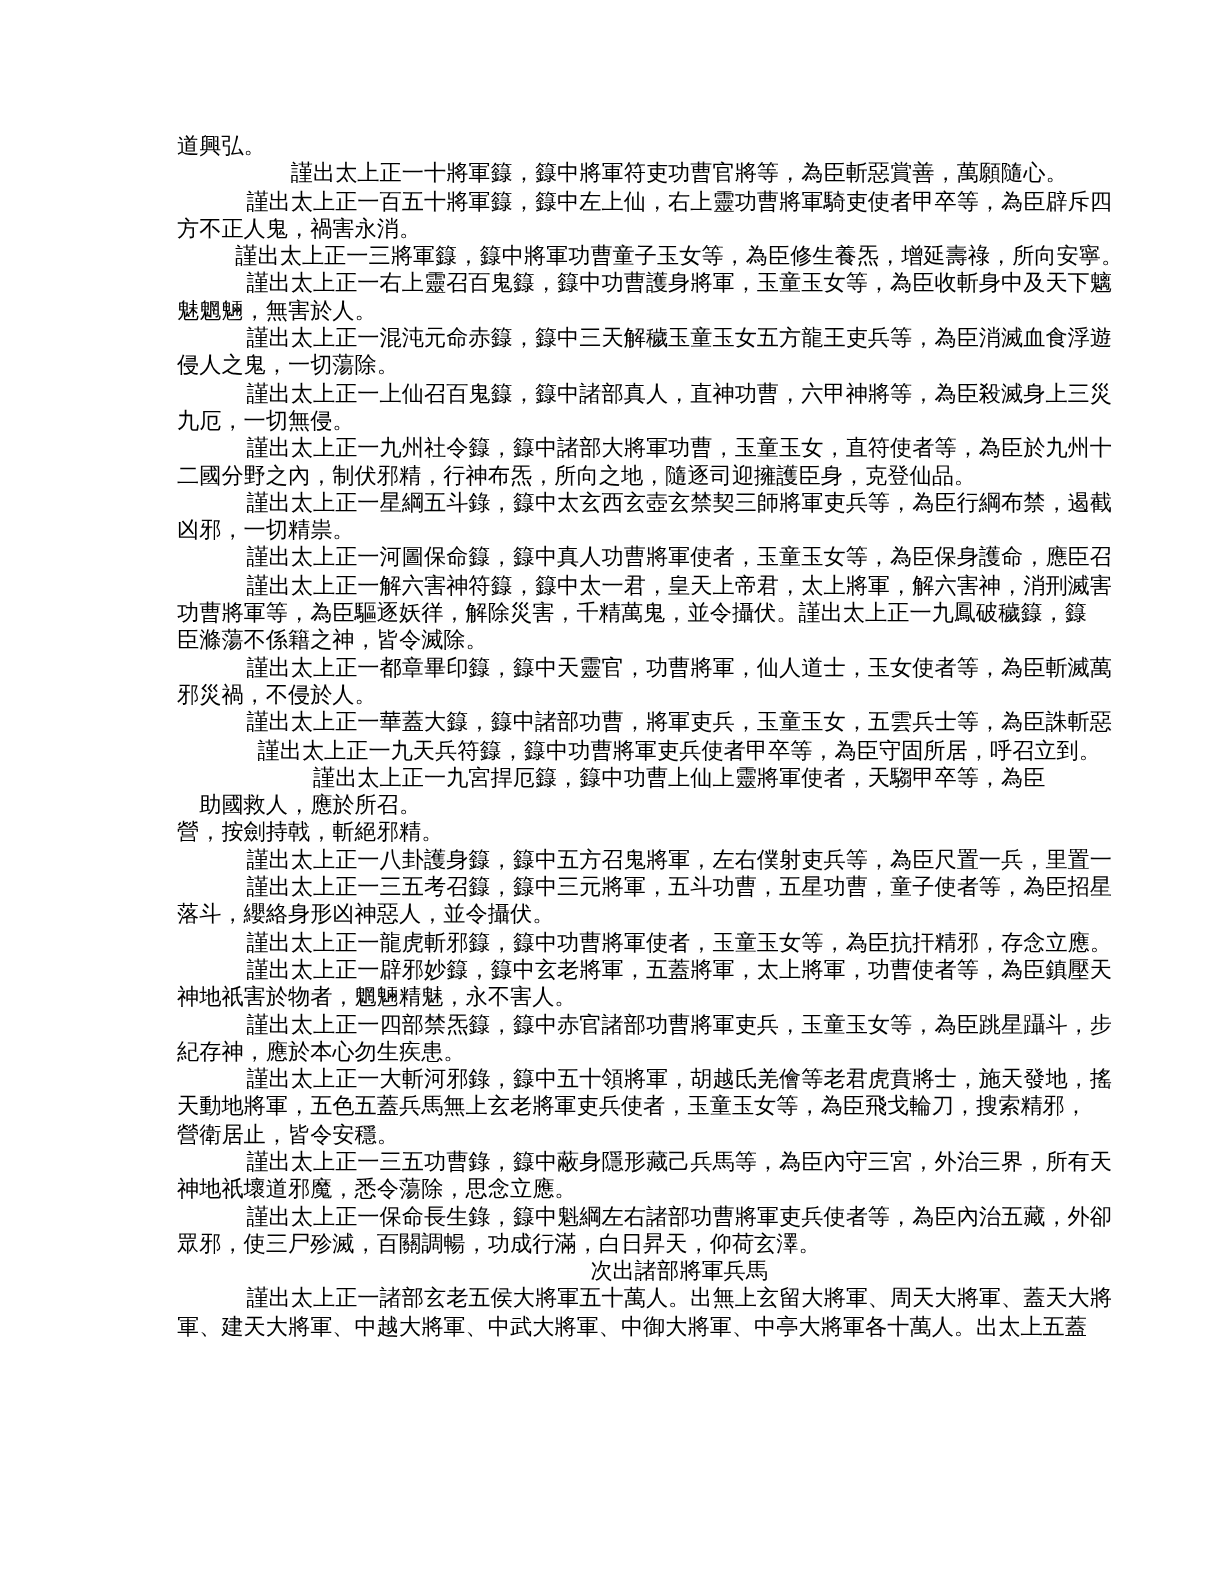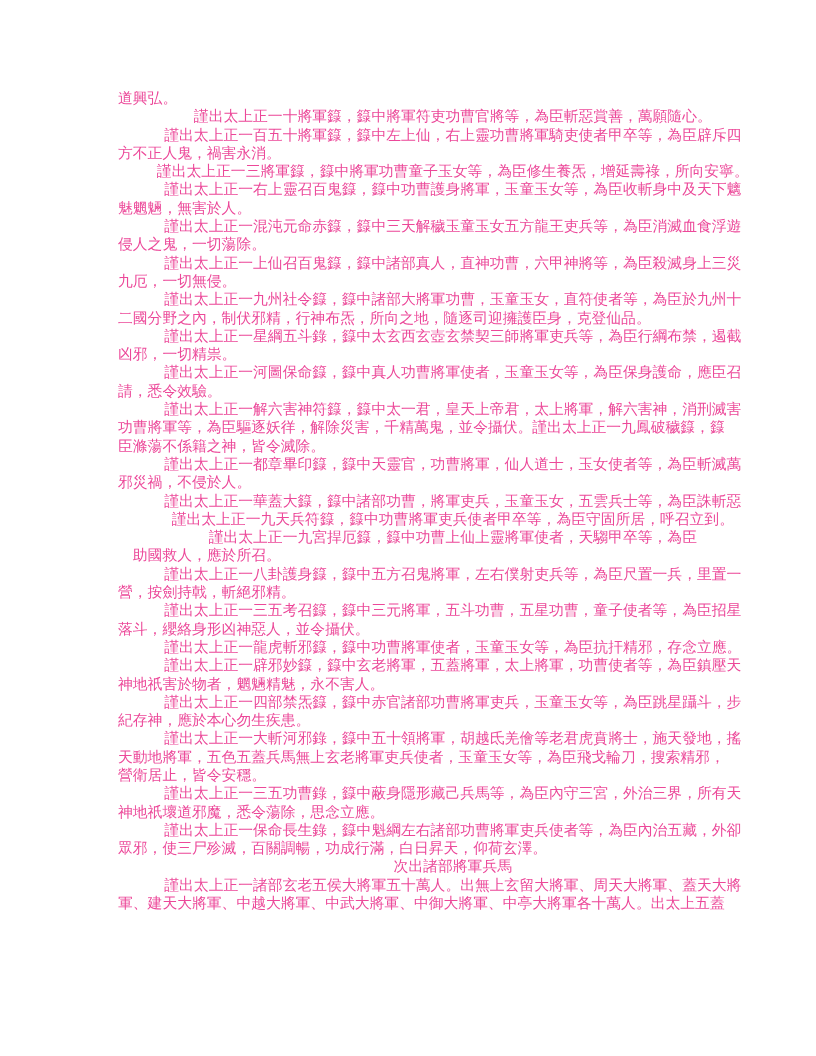--- a/index.html
+++ b/index.html
@@ -31,49 +31,48 @@
     letter-spacing: 0;
   }
   .ind-0 { padding-left: 0; }
   .ind-1 { padding-left: 1em; }
   .ind-2 { padding-left: 2em; text-align: center; }
 </style>
 </head>
 <body>
 
 <div class="page" style="background: rgb(255, 255, 255);">
-  <main class="text-block" style="color: #ec4899;">
+  <main class="text-block" style="color: #000000;">
       <div class="text-line ind-0">道興弘。</div>
       <div class="text-line ind-2">謹出太上正一十將軍籙，籙中將軍符吏功曹官將等，為臣斬惡賞善，萬願隨心。</div>
       <div class="text-line ind-2">謹出太上正一百五十將軍籙，籙中左上仙，右上靈功曹將軍騎吏使者甲卒等，為臣辟斥四</div>
       <div class="text-line ind-0">方不正人鬼，禍害永消。</div>
       <div class="text-line ind-2">謹出太上正一三將軍籙，籙中將軍功曹童子玉女等，為臣修生養炁，增延壽祿，所向安寧。</div>
       <div class="text-line ind-2">謹出太上正一右上靈召百鬼籙，籙中功曹護身將軍，玉童玉女等，為臣收斬身中及天下魑</div>
       <div class="text-line ind-0">魅魍魎，無害於人。</div>
       <div class="text-line ind-2">謹出太上正一混沌元命赤籙，籙中三天解穢玉童玉女五方龍王吏兵等，為臣消滅血食浮遊</div>
       <div class="text-line ind-0">侵人之鬼，一切蕩除。</div>
       <div class="text-line ind-2">謹出太上正一上仙召百鬼籙，籙中諸部真人，直神功曹，六甲神將等，為臣殺滅身上三災</div>
       <div class="text-line ind-0">九厄，一切無侵。</div>
       <div class="text-line ind-2">謹出太上正一九州社令籙，籙中諸部大將軍功曹，玉童玉女，直符使者等，為臣於九州十</div>
       <div class="text-line ind-0">二國分野之內，制伏邪精，行神布炁，所向之地，隨逐司迎擁護臣身，克登仙品。</div>
       <div class="text-line ind-2">謹出太上正一星綱五斗錄，籙中太玄西玄壺玄禁契三師將軍吏兵等，為臣行綱布禁，遏截</div>
       <div class="text-line ind-0">凶邪，一切精祟。</div>
       <div class="text-line ind-2">謹出太上正一河圖保命籙，籙中真人功曹將軍使者，玉童玉女等，為臣保身護命，應臣召</div>
-      <div class="text-line ind-0">請，悉令效驗。</div>
       <div class="text-line ind-2">謹出太上正一解六害神符籙，籙中太一君，皇天上帝君，太上將軍，解六害神，消刑滅害</div>
       <div class="text-line ind-0">功曹將軍等，為臣驅逐妖徉，解除災害，千精萬鬼，並令攝伏。謹出太上正一九鳳破穢籙，籙</div>
       <div class="text-line ind-0">臣滌蕩不係籍之神，皆令滅除。</div>
       <div class="text-line ind-2">謹出太上正一都章畢印籙，籙中天靈官，功曹將軍，仙人道士，玉女使者等，為臣斬滅萬</div>
       <div class="text-line ind-0">邪災禍，不侵於人。</div>
       <div class="text-line ind-2">謹出太上正一華蓋大籙，籙中諸部功曹，將軍吏兵，玉童玉女，五雲兵士等，為臣誅斬惡</div>
       <div class="text-line ind-2">謹出太上正一九天兵符籙，籙中功曹將軍吏兵使者甲卒等，為臣守固所居，呼召立到。</div>
       <div class="text-line ind-2">謹出太上正一九宮捍厄籙，籙中功曹上仙上靈將軍使者，天騶甲卒等，為臣</div>
       <div class="text-line ind-1">助國救人，應於所召。</div>
+      <div class="text-line ind-0">營，按劍持戟，斬絕邪精。</div>
       <div class="text-line ind-2">謹出太上正一八卦護身籙，籙中五方召鬼將軍，左右僕射吏兵等，為臣尺置一兵，里置一</div>
-      <div class="text-line ind-0">營，按劍持戟，斬絕邪精。</div>
       <div class="text-line ind-2">謹出太上正一三五考召籙，籙中三元將軍，五斗功曹，五星功曹，童子使者等，為臣招星</div>
       <div class="text-line ind-0">落斗，纓絡身形凶神惡人，並令攝伏。</div>
       <div class="text-line ind-2">謹出太上正一龍虎斬邪籙，籙中功曹將軍使者，玉童玉女等，為臣抗扞精邪，存念立應。</div>
       <div class="text-line ind-2">謹出太上正一辟邪妙籙，籙中玄老將軍，五蓋將軍，太上將軍，功曹使者等，為臣鎮壓天</div>
       <div class="text-line ind-0">神地祇害於物者，魍魎精魅，永不害人。</div>
       <div class="text-line ind-2">謹出太上正一四部禁炁籙，籙中赤官諸部功曹將軍吏兵，玉童玉女等，為臣跳星躡斗，步</div>
       <div class="text-line ind-0">紀存神，應於本心勿生疾患。</div>
       <div class="text-line ind-2">謹出太上正一大斬河邪錄，籙中五十領將軍，胡越氐羌儈等老君虎賁將士，施天發地，搖</div>
       <div class="text-line ind-0">天動地將軍，五色五蓋兵馬無上玄老將軍吏兵使者，玉童玉女等，為臣飛戈輪刀，搜索精邪，</div>
       <div class="text-line ind-0">營衛居止，皆令安穩。</div>

